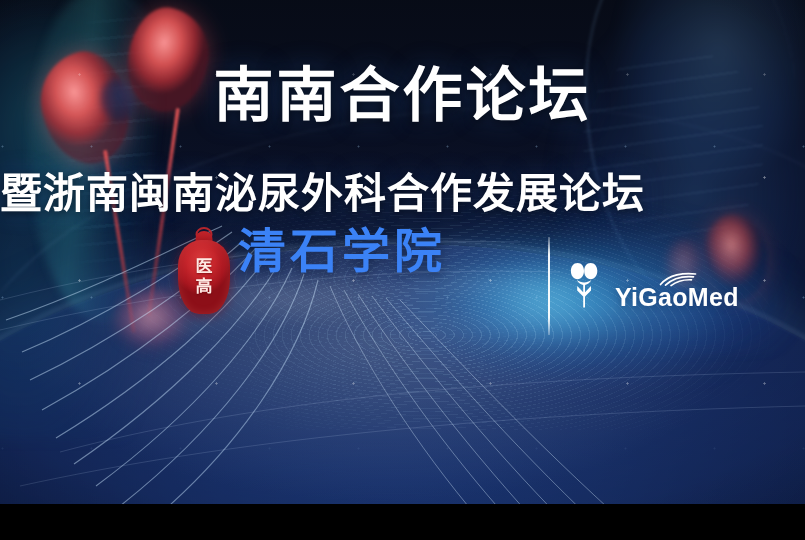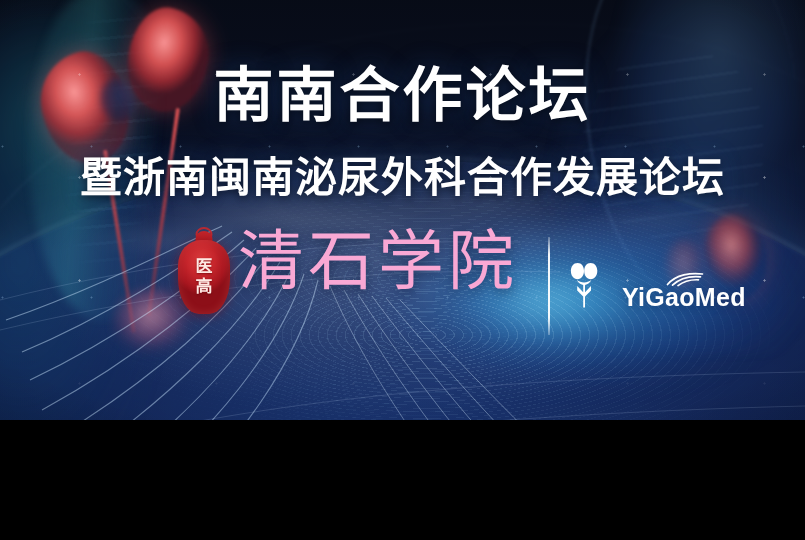--- a/index.html
+++ b/index.html
@@ -3,21 +3,21 @@
 <meta charset="utf-8">
 <title>南南合作论坛</title>
 <style>
   html,body{margin:0;padding:0;background:#000;}
   body{
     font-family:"Liberation Sans","DejaVu Sans",sans-serif;
     -webkit-font-smoothing:antialiased;
   }
   .poster{
     position:relative;
-    width:805px;height:420px;
+    width:805px;height:504px;
     overflow:hidden;
     background:#0c1427;
     user-select:none;
   }
 
   
   .bg-base{
     position:absolute;inset:0;
     background:
       radial-gradient(120% 90% at 50% 118%, #2a4f9e 0%, #1b3a78 22%, #142b5c 40%, #0e1d43 62%, #0b1430 80%, #0a1026 100%),
@@ -230,22 +230,21 @@
     font-family:"Liberation Sans","DejaVu Sans",sans-serif;
     font-weight:700;
     font-size:60px;
     line-height:1;
     letter-spacing:3px;
     color:#ffffff;
     text-shadow:0 2px 10px rgba(0,0,0,.62), 0 0 26px rgba(40,90,170,.45);
     white-space:nowrap;
   }
   .title-sub{
-    position:absolute;left:0;right:0;top:157px;
-    text-align:center;
+    position:absolute;left:0;right:0;top:173px;
     font-weight:700;
     font-size:42px;
     line-height:1;
     letter-spacing:1px;
     color:#ffffff;
     text-shadow:0 2px 9px rgba(0,0,0,.6), 0 0 22px rgba(40,90,170,.4);
     white-space:nowrap;
   }
 
   .brand-row{
@@ -277,38 +276,38 @@
     display:flex;flex-direction:column;align-items:center;justify-content:center;
     gap:2px;
     font-weight:700;font-size:17px;line-height:1.05;
     color:#ffe9e3;
     letter-spacing:0;
     text-shadow:0 1px 2px rgba(90,0,8,.6);
   }
 
   .brand-name{
     position:absolute;left:238px;top:-4px;
-    font-weight:400;
-    font-size:66px;
+    font-weight:700;
+    font-size:48px;
     line-height:1;
     letter-spacing:4px;
-    color:#f9a8d4;
+    color:#3b82f6;
     text-shadow:0 3px 12px rgba(8,22,54,.6);
     white-space:nowrap;
   }
 
   .divider{
     position:absolute;left:548px;top:5px;
     width:2px;height:98px;
     background:linear-gradient(180deg,rgba(255,255,255,.25),rgba(255,255,255,.95) 18%,rgba(255,255,255,.95) 82%,rgba(255,255,255,.25));
   }
 
   .yg{
     position:absolute;left:562px;top:28px;
-    display:flex;align-items:flex-end;gap:16px;
+    display:flex;align-items:flex-end;gap:9px;
   }
   .yg-mark{width:44px;height:50px;display:block;flex:0 0 auto;}
   .yg-textwrap{position:relative;padding-top:12px;}
   .yg-swoosh{
     position:absolute;left:42px;top:-2px;width:42px;height:16px;display:block;
   }
   .yg-text{
     font-weight:700;font-size:25px;line-height:1;
     color:#ffffff;letter-spacing:.3px;
     text-shadow:0 2px 7px rgba(10,40,90,.45);

